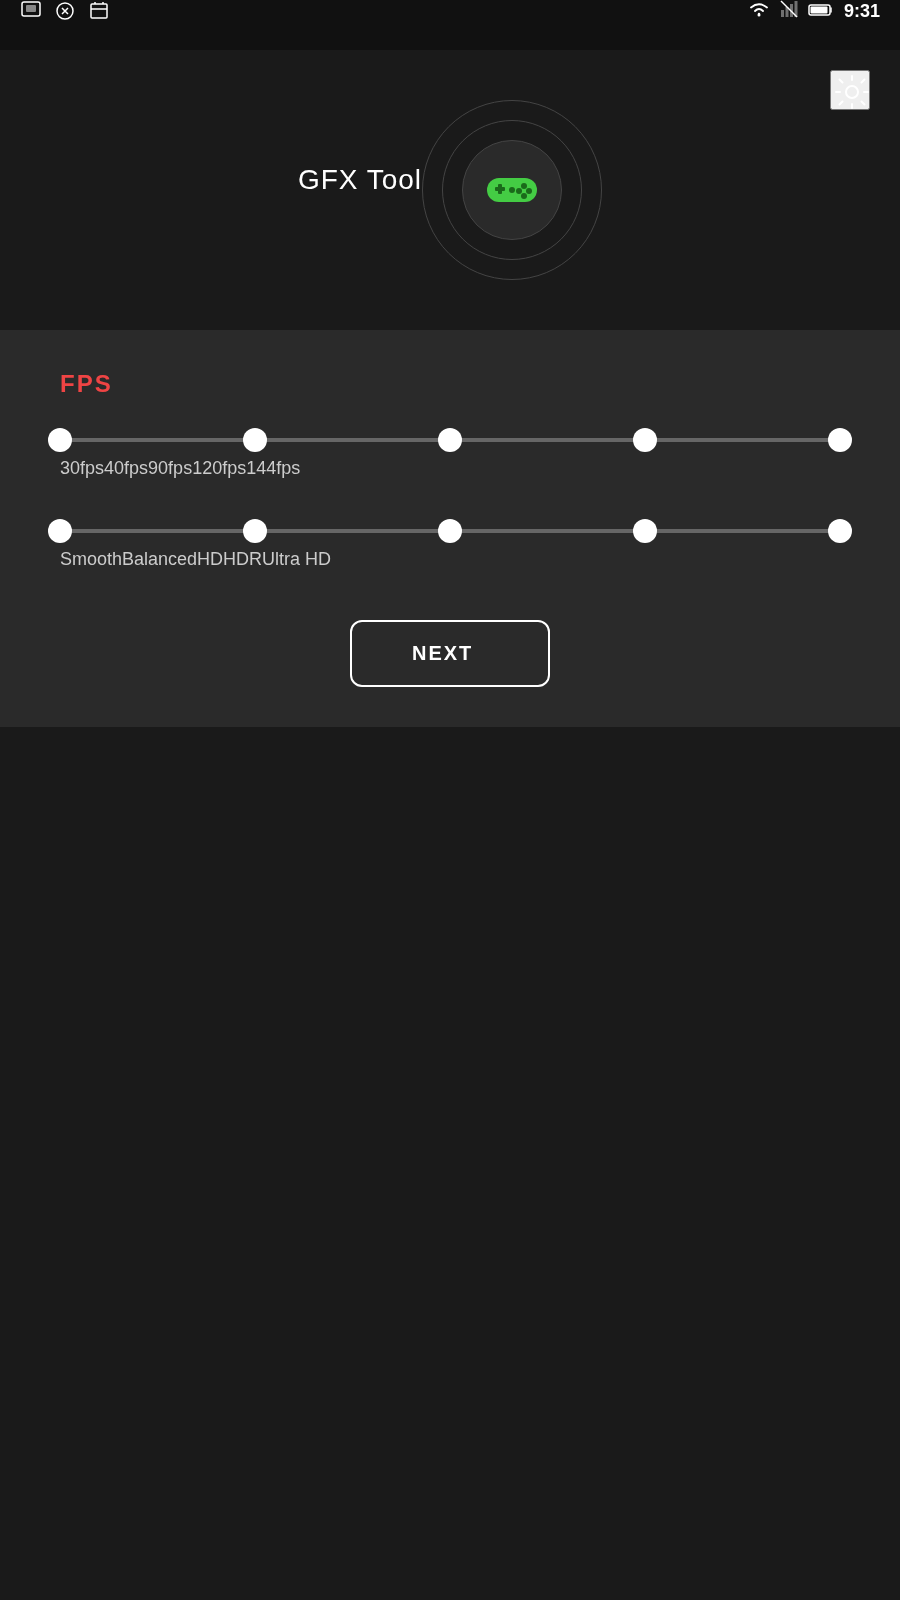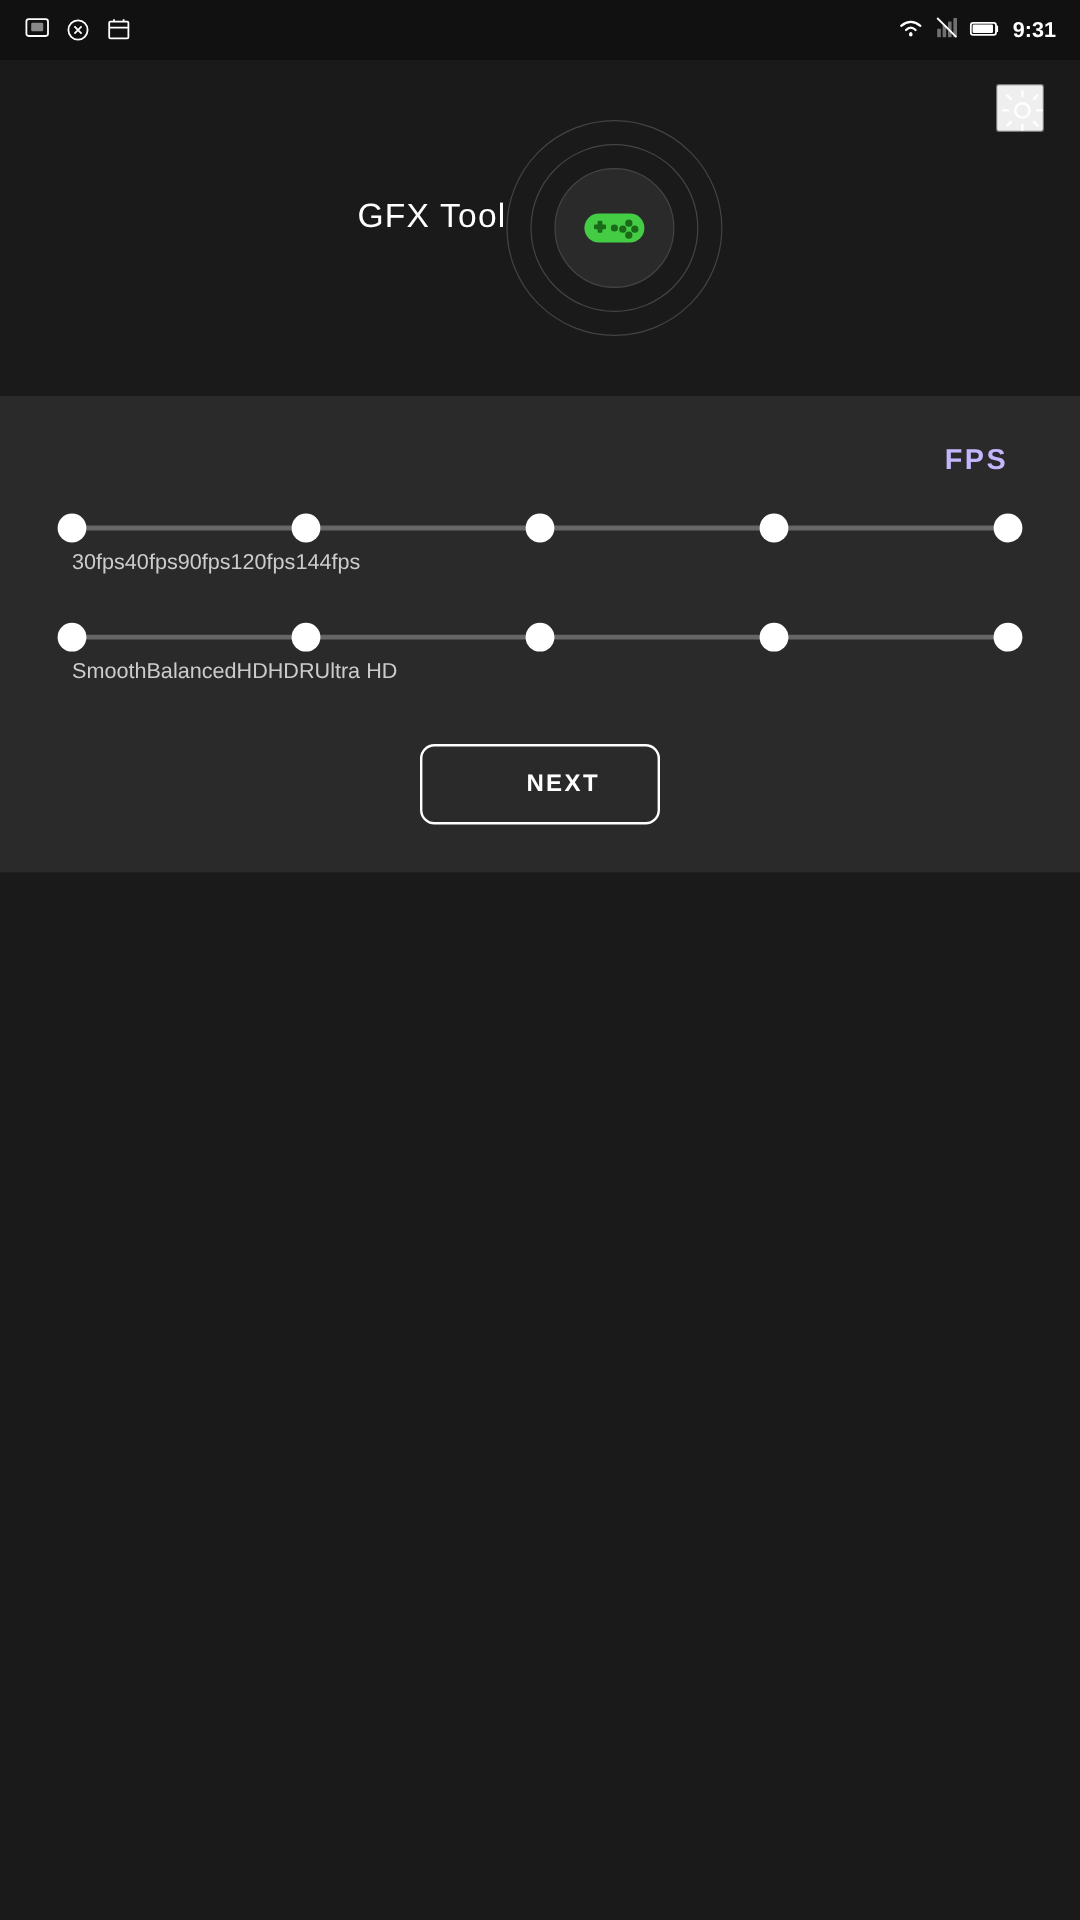--- a/index.html
+++ b/index.html
@@ -17,21 +17,21 @@
       overflow: hidden;
       position: relative;
     }
 
     
     .status-bar {
       width: 100%;
       height: 50px;
       background: #111111;
       display: flex;
-      align-items: center;
+      align-items: flex-start;
       justify-content: space-between;
       padding: 0 20px;
     }
 
     .status-bar-left {
       display: flex;
       gap: 12px;
       align-items: center;
     }
 
@@ -122,26 +122,26 @@
 
     
     .bottom-section {
       width: 100%;
       background: #2a2a2a;
       padding: 40px 60px;
       flex: 1;
     }
 
     .section-label {
-      text-align: right;
+      text-align: left;
       font-size: 24px;
       font-weight: bold;
       letter-spacing: 2px;
       margin-bottom: 40px;
-      color: #c4b5fd;
+      color: #ef4444;
     }
 
     .slider-container {
       margin-bottom: 50px;
     }
 
     .slider-track {
       position: relative;
       height: 4px;
       background: #666;
@@ -174,30 +174,30 @@
       justify-content: flex-start;
       color: #cccccc;
       font-size: 18px;
     }
 
     
     .next-btn {
       display: block;
       margin: 40px auto 0;
       width: 200px;
-      padding: 20px 48px;
+      padding: 20px 60px;
       background: transparent;
       border: 2px solid #ffffff;
       border-radius: 12px;
       color: #ffffff;
       font-size: 20px;
       font-weight: bold;
       letter-spacing: 2px;
       cursor: pointer;
-      text-align: right;
+      text-align: left;
     }
 
     
     .gear-svg {
       fill: none;
       stroke: #ffffff;
       stroke-width: 2;
     }
   </style>
 </head>

